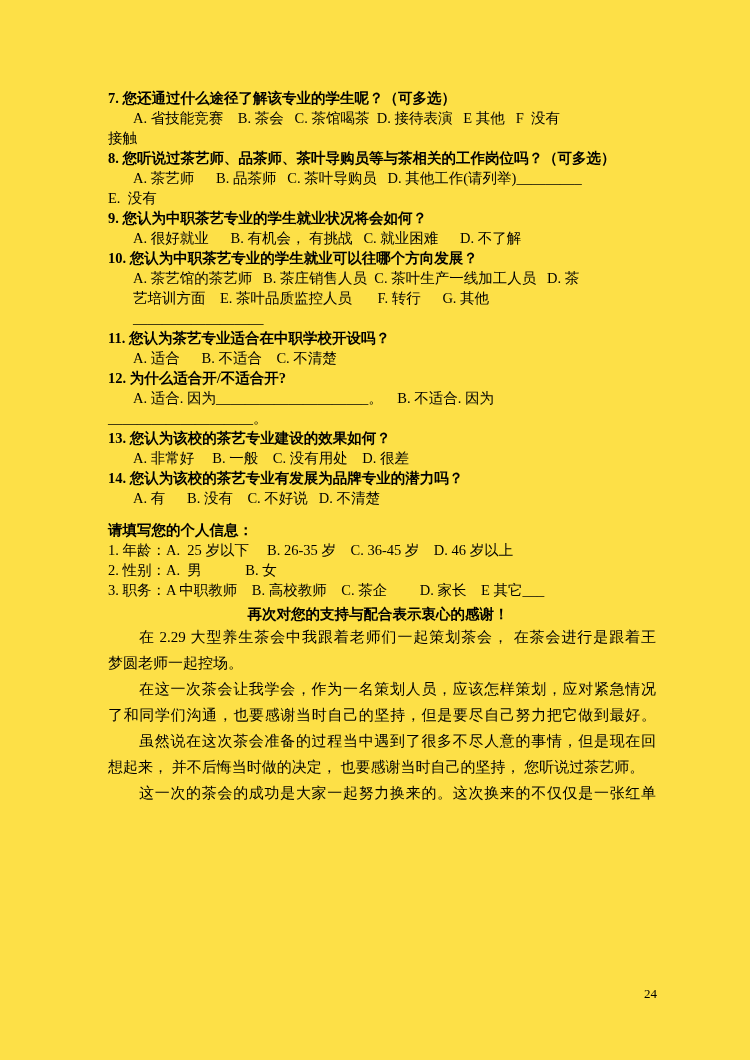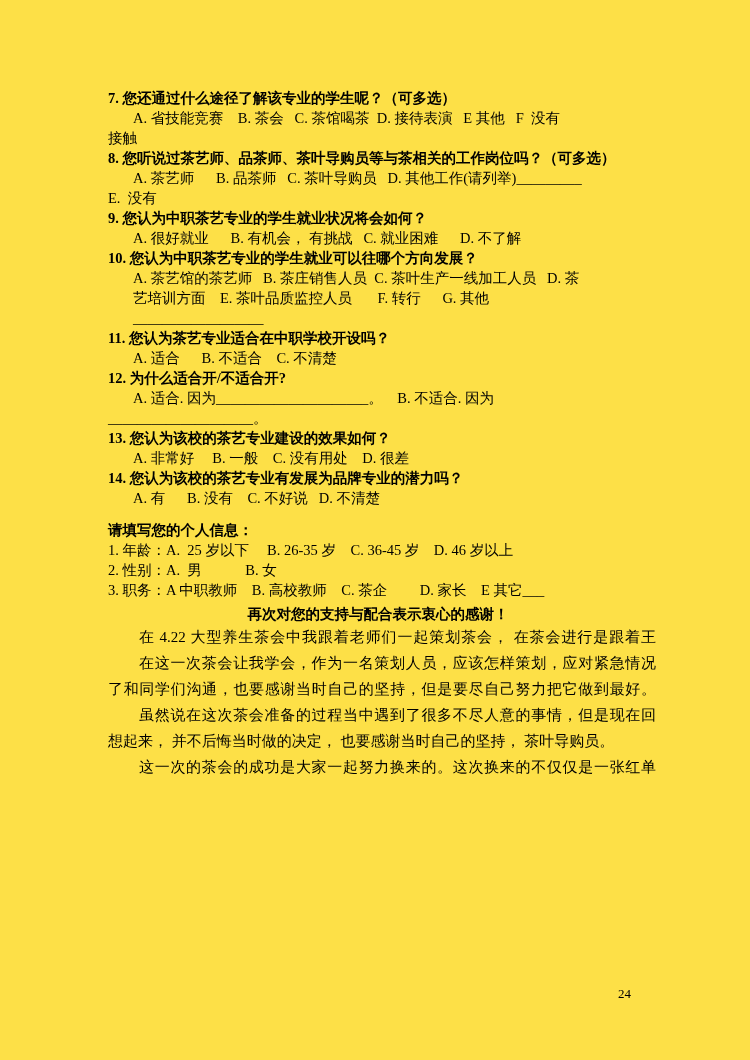--- a/index.html
+++ b/index.html
@@ -27,40 +27,41 @@
   .heading{
     margin:70px 0 6px 0;
     font-size:19px;line-height:28px;
     font-weight:bold;text-align:center;
   }
   .body{width:548px;font-size:15px;line-height:26px;}
   .body .line{min-height:26px;text-align:justify;}
   .body .line.full{text-align-last:justify;}
   .body .line.ind{text-indent:31px;}
   .pagenum{
-    position:absolute;left:618px;top:986px;
+    position:absolute;left:644px;top:986px;
     font-size:13px;line-height:16px;
   }
 </style>
 </head>
 <body>
 
 <div class="page">
   <div class="content">
 
     <div class="survey"><div class="line q">7. 您还通过什么途径了解该专业的学生呢？（可多选）</div><div class="line opt">A. 省技能竞赛    B. 茶会   C. 茶馆喝茶  D. 接待表演   E 其他   F  没有</div><div class="line">接触</div><div class="line q">8. 您听说过茶艺师、品茶师、茶叶导购员等与茶相关的工作岗位吗？（可多选）</div><div class="line opt">A. 茶艺师      B. 品茶师   C. 茶叶导购员   D. 其他工作(请列举)_________</div><div class="line">E.  没有</div><div class="line q">9. 您认为中职茶艺专业的学生就业状况将会如何？</div><div class="line opt">A. 很好就业      B. 有机会， 有挑战   C. 就业困难      D. 不了解</div><div class="line q">10. 您认为中职茶艺专业的学生就业可以往哪个方向发展？</div><div class="line opt">A. 茶艺馆的茶艺师   B. 茶庄销售人员  C. 茶叶生产一线加工人员   D. 茶</div><div class="line opt">艺培训方面    E. 茶叶品质监控人员       F. 转行      G. 其他</div><div class="line opt">__________________</div><div class="line q">11. 您认为茶艺专业适合在中职学校开设吗？</div><div class="line opt">A. 适合      B. 不适合    C. 不清楚</div><div class="line q">12. 为什么适合开/不适合开?</div><div class="line opt">A. 适合. 因为_____________________。    B. 不适合. 因为</div><div class="line">____________________。</div><div class="line q">13. 您认为该校的茶艺专业建设的效果如何？</div><div class="line opt">A. 非常好     B. 一般    C. 没有用处    D. 很差</div><div class="line q">14. 您认为该校的茶艺专业有发展为品牌专业的潜力吗？</div><div class="line opt">A. 有      B. 没有    C. 不好说   D. 不清楚</div><div class="line q gap">请填写您的个人信息：</div><div class="line">1. 年龄：A.  25 岁以下     B. 26-35 岁    C. 36-45 岁    D. 46 岁以上</div><div class="line">2. 性别：A.  男            B. 女</div><div class="line">3. 职务：A 中职教师    B. 高校教师    C. 茶企         D. 家长    E 其它___</div></div>
 
     <div class="closing">再次对您的支持与配合表示衷心的感谢！</div>
 
 
     <div class="body">
-        <div class="line ind full">在 4.22 大型养生茶会中我跟着老师们一起策划茶会， 在茶会进行是跟着王</div>
+        <div class="line ind full">在 2.29 大型养生茶会中我跟着老师们一起策划茶会， 在茶会进行是跟着王</div>
+        <div class="line">梦圆老师一起控场。</div>
         <div class="line ind full">在这一次茶会让我学会，作为一名策划人员，应该怎样策划，应对紧急情况</div>
         <div class="line full">了和同学们沟通，也要感谢当时自己的坚持，但是要尽自己努力把它做到最好。</div>
         <div class="line ind full">虽然说在这次茶会准备的过程当中遇到了很多不尽人意的事情，但是现在回</div>
-        <div class="line">想起来， 并不后悔当时做的决定， 也要感谢当时自己的坚持， 茶叶导购员。</div>
+        <div class="line">想起来， 并不后悔当时做的决定， 也要感谢当时自己的坚持， 您听说过茶艺师。</div>
         <div class="line ind full">这一次的茶会的成功是大家一起努力换来的。这次换来的不仅仅是一张红单</div>
       </div>
 
   </div>
 
   <div class="pagenum">24</div>
 </div>
 
 </body></html>

